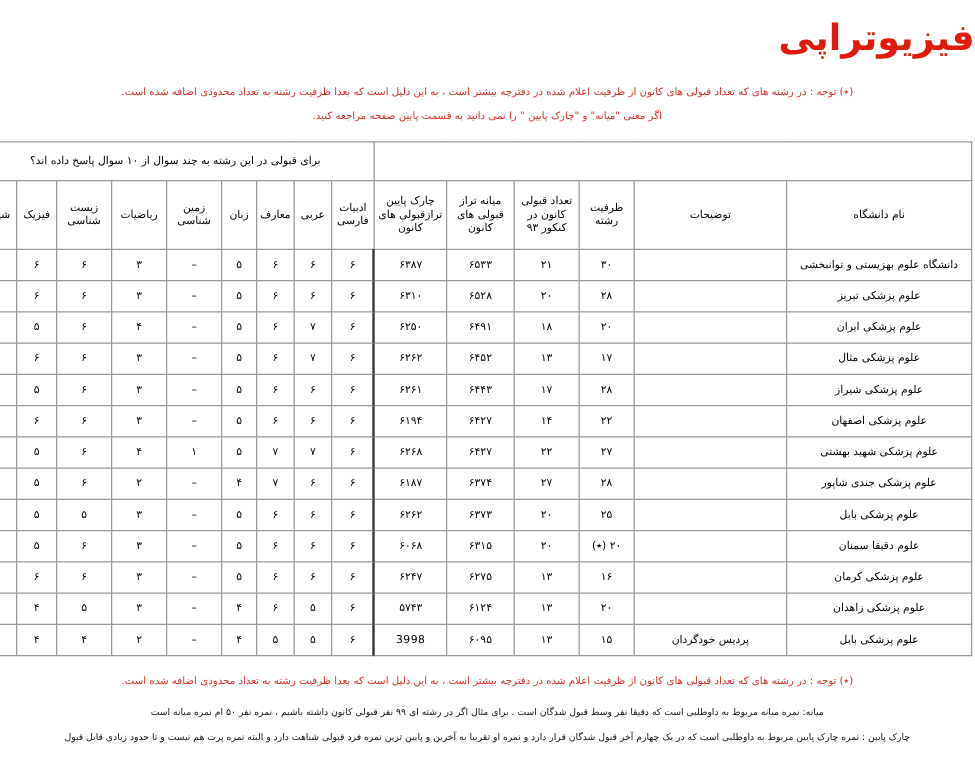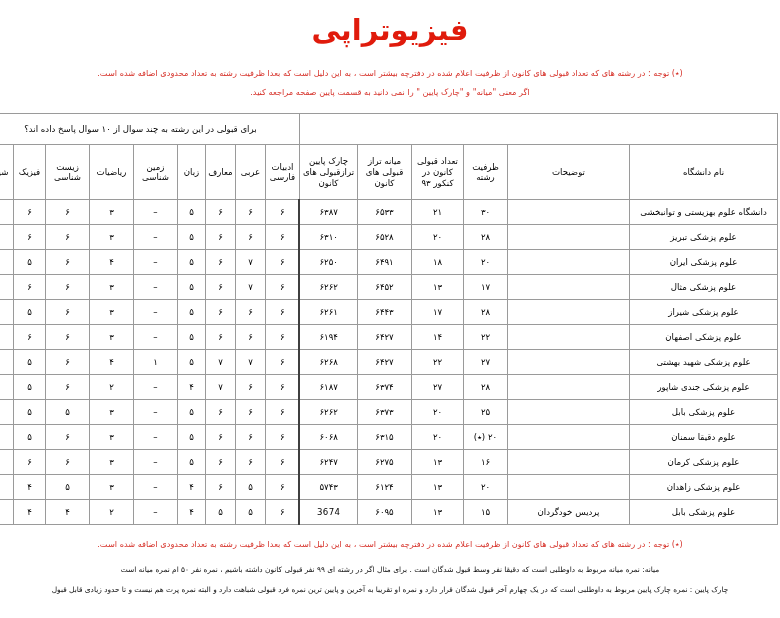--- a/index.html
+++ b/index.html
@@ -21,20 +21,21 @@
     text-align: center;
     padding-top: 14px;
   }
   .page-title {
     color: #e01b0c;
     font-size: 29px;
     font-weight: bold;
     letter-spacing: 0px;
     line-height: 1.15;
     direction: rtl;
+    text-align: right;
   }
 
   
   .top-notes {
     margin-top: 20px;
     direction: rtl;
     text-align: center;
     color: #d6322a;
     font-size: 8.2px;
     line-height: 1.35;
@@ -400,21 +401,21 @@
           <td class="c-sub">۵</td>
           <td class="c-sub">۴</td>
           <td class="c-sub">۴</td>
         </tr>
         <tr class="data-row">
           <td class="c-name">علوم پزشکی بابل</td>
           <td class="c-desc">پردیس خودگردان</td>
           <td class="c-num">۱۵</td>
           <td class="c-num">۱۳</td>
           <td class="c-num">۶۰۹۵</td>
-          <td class="c-num">3674</td>
+          <td class="c-num">3998</td>
           <td class="c-sub first-sub">۶</td>
           <td class="c-sub">۵</td>
           <td class="c-sub">۵</td>
           <td class="c-sub">۴</td>
           <td class="c-sub">–</td>
           <td class="c-sub">۲</td>
           <td class="c-sub">۴</td>
           <td class="c-sub">۴</td>
           <td class="c-sub">۴</td>
         </tr>

